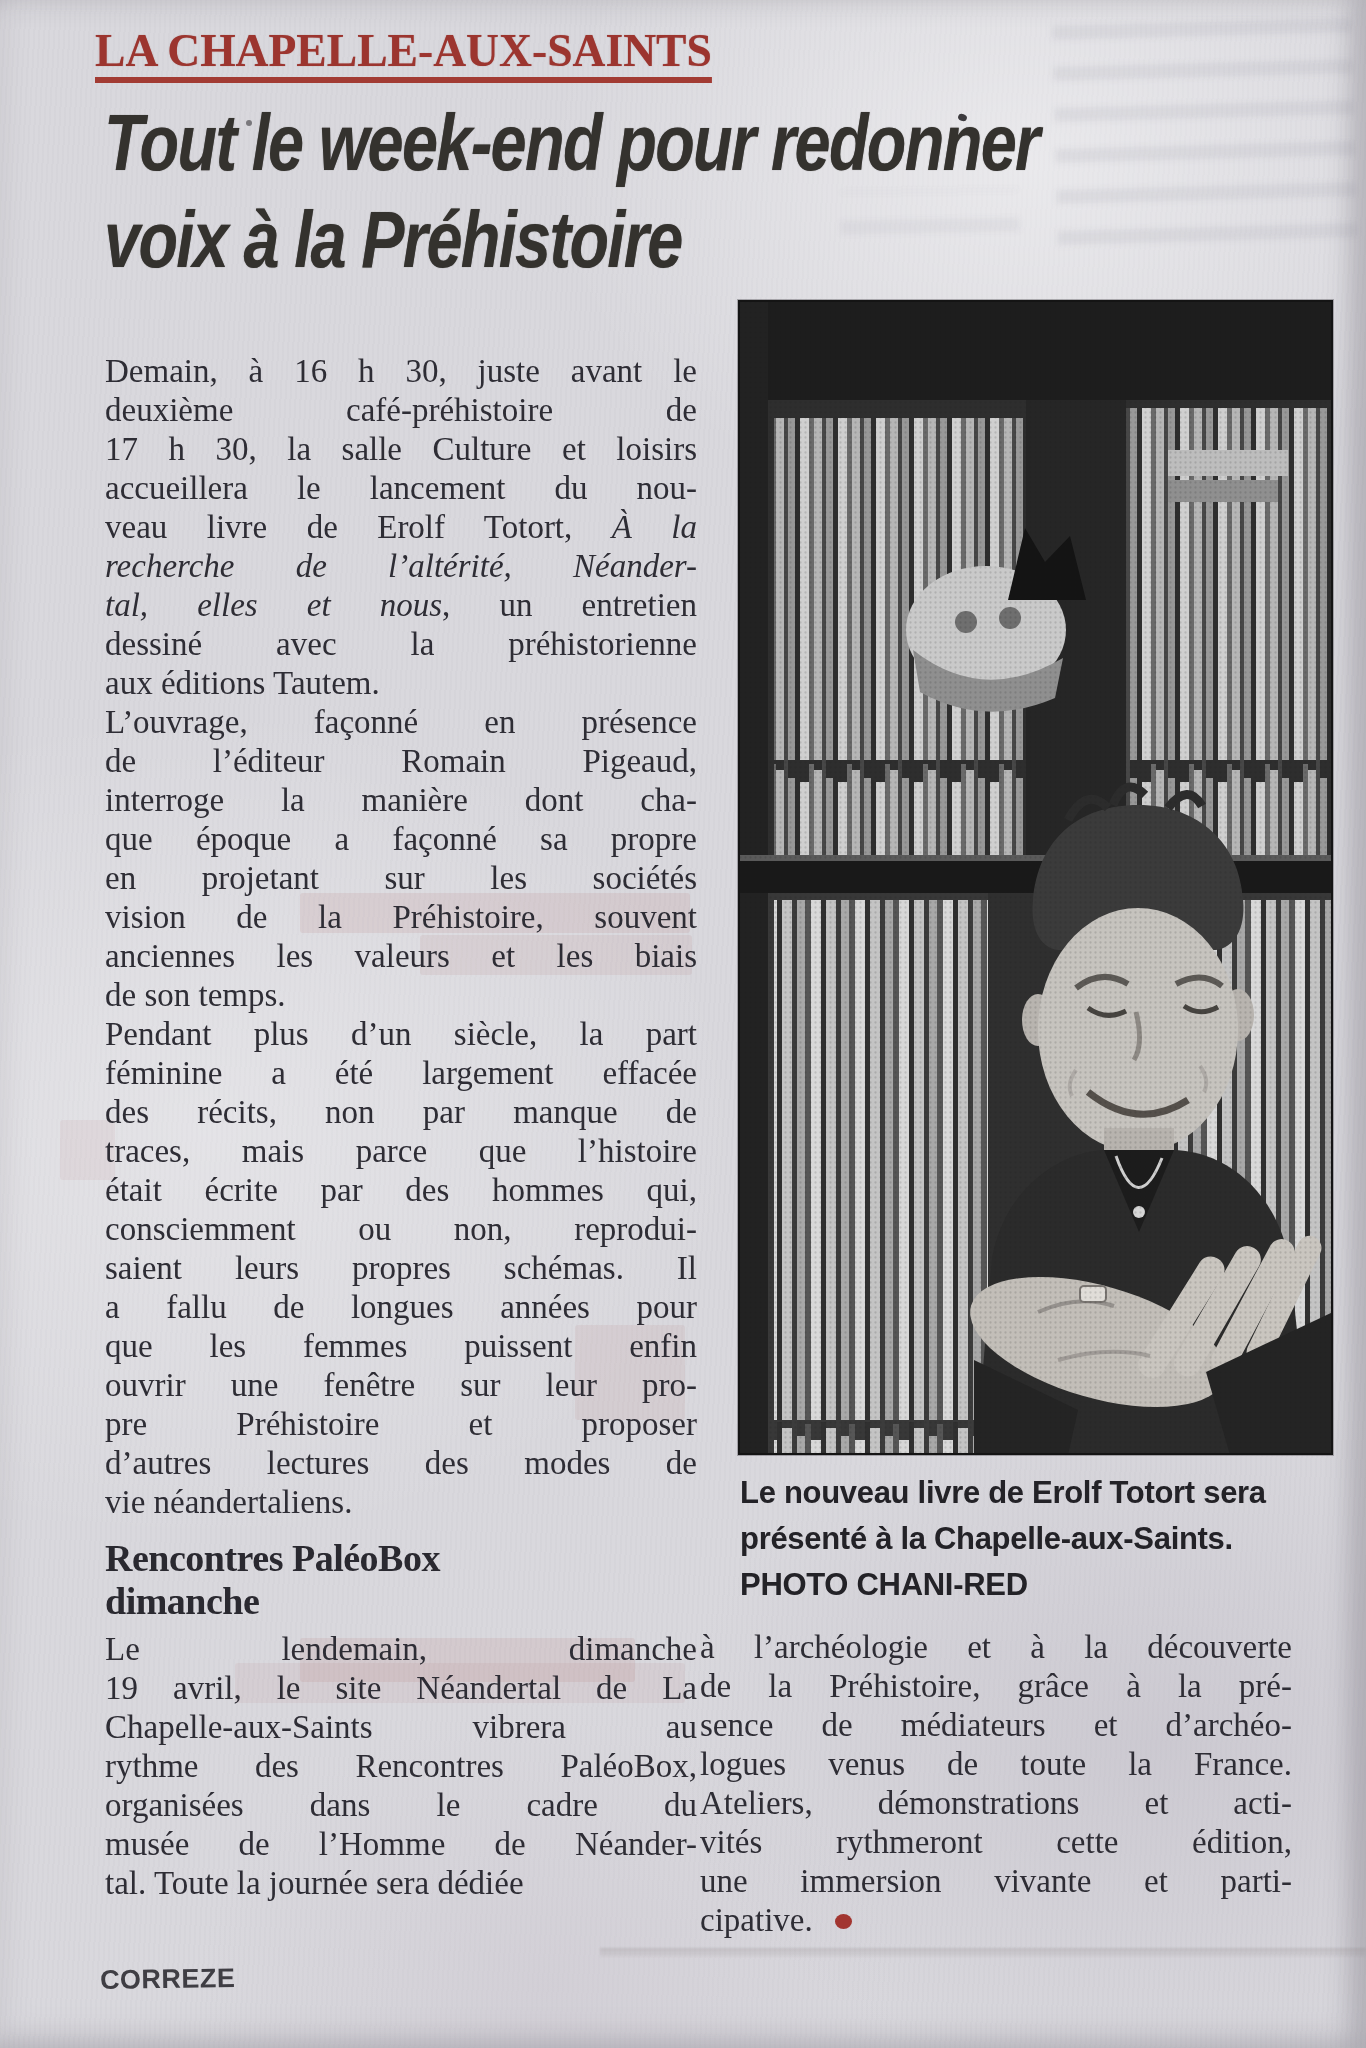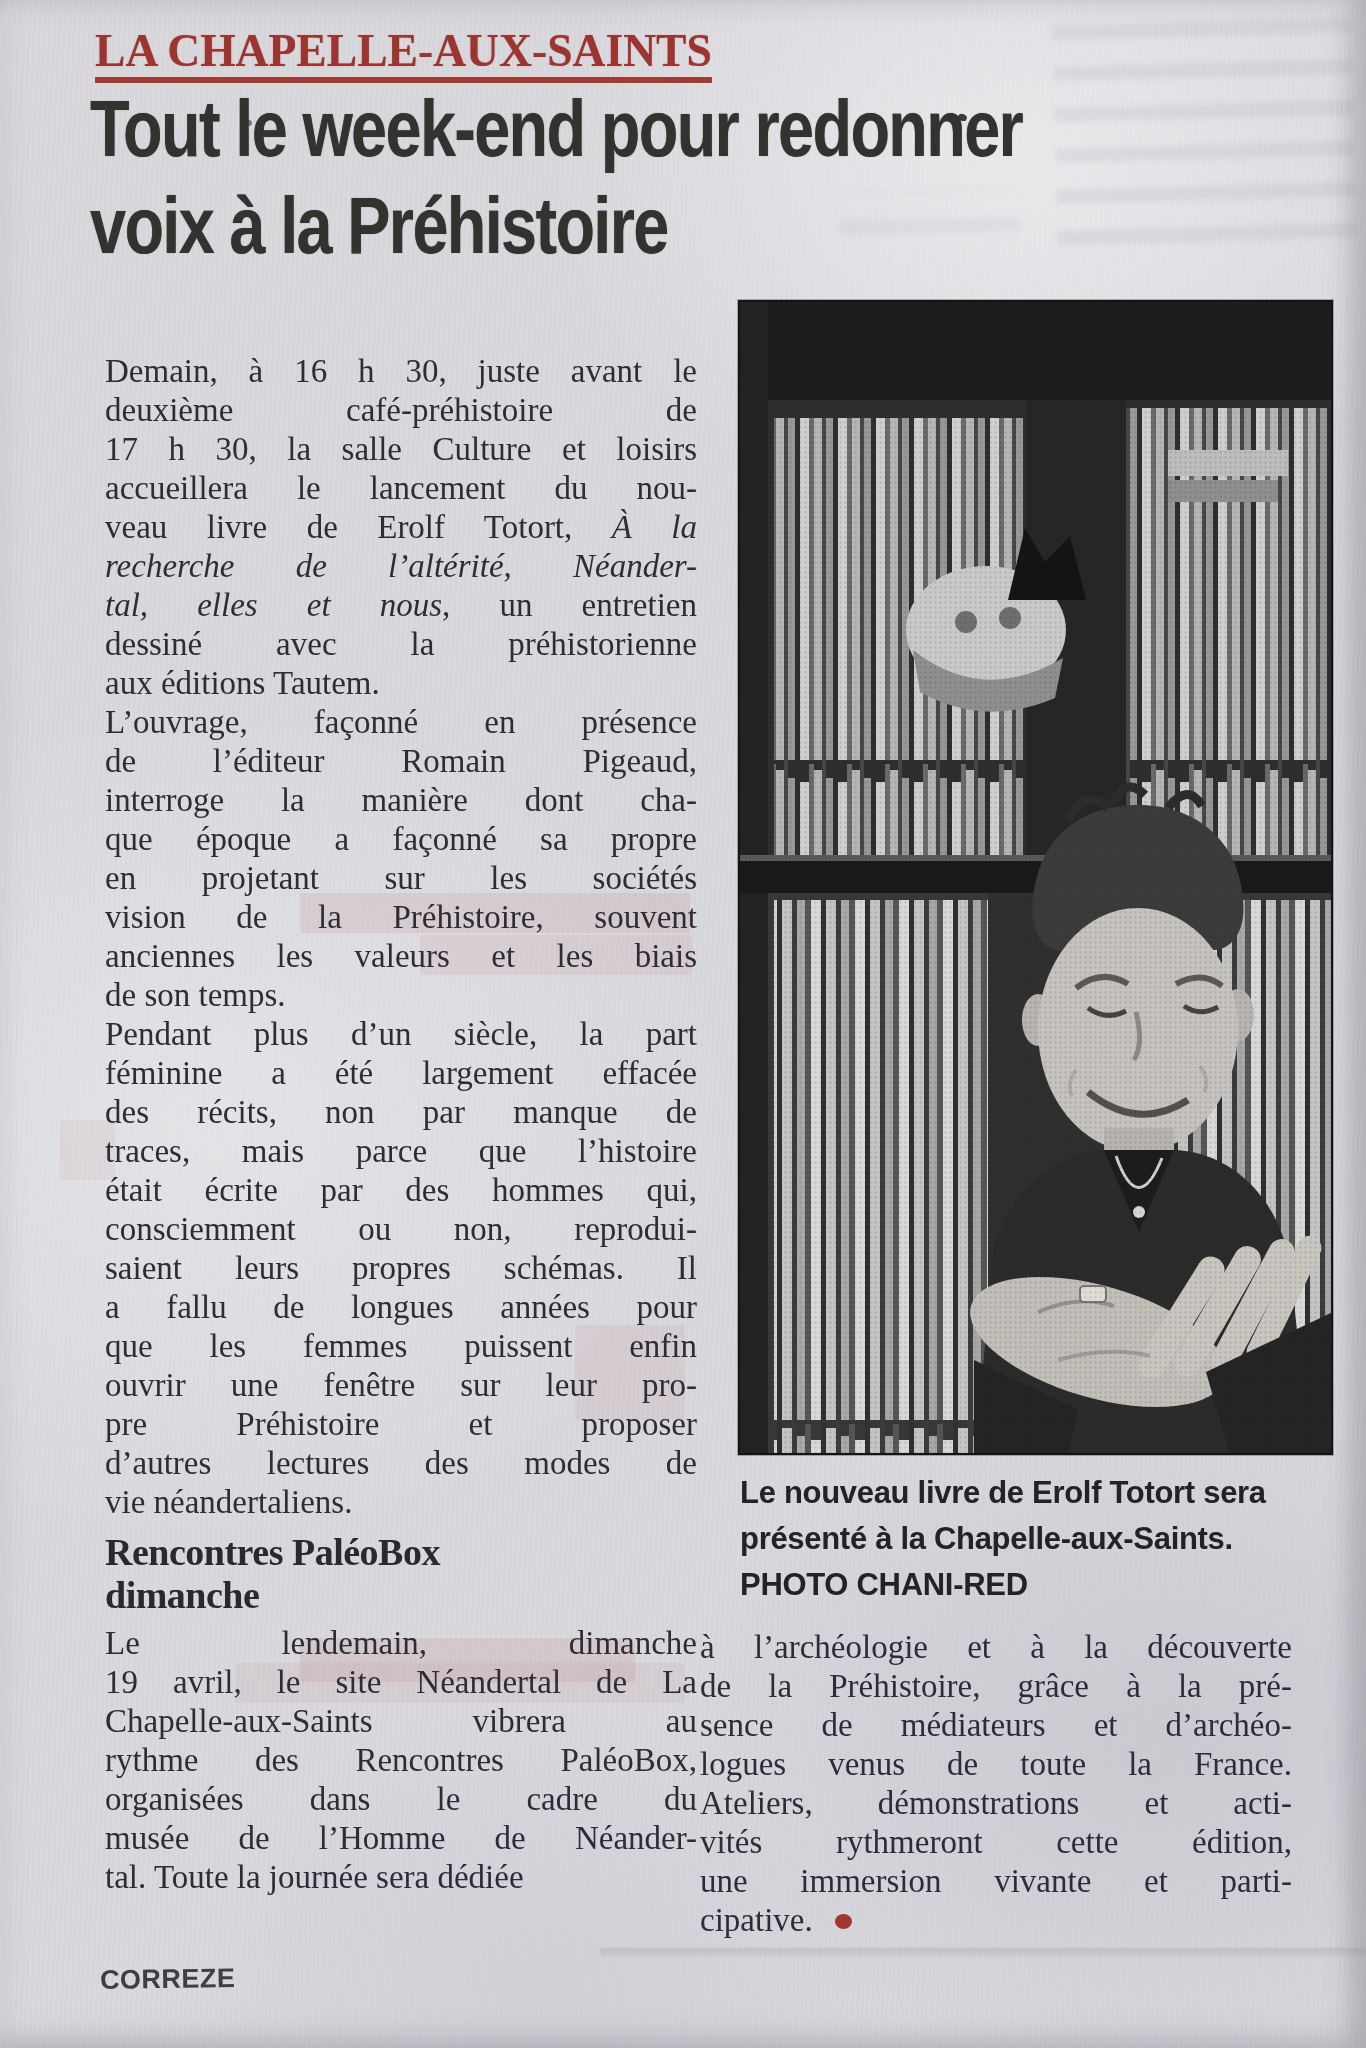--- a/index.html
+++ b/index.html
@@ -39,21 +39,21 @@
     font-size:33px;line-height:39px;
     font-family:"Liberation Serif",serif;
   }
   #col-left{left:105px;top:352px;}
   #col-right{left:700px;top:1628px;}
   .jline{text-align:justify;text-align-last:justify;white-space:normal;}
   .jline-last{text-align-last:left;}
   .para{margin:0 0 0 0;}
   #subhead{
     font-weight:bold;font-size:38px;line-height:43px;color:#2a2930;
-    margin:9px 0 7px 0;letter-spacing:-.5px;
+    margin:15px 0 7px 0;letter-spacing:-.5px;
   }
   
   #photo{left:738px;top:300px;width:595px;height:1155px;background:#3a3a3a;box-shadow:0 0 0 1px rgba(60,58,62,.35);}
   #photo svg{display:block;}
   
   #caption{
     left:740px;top:1470px;width:592px;color:#232227;
     font-family:"Liberation Sans",sans-serif;font-weight:bold;
     font-size:31px;line-height:46px;letter-spacing:-.3px;
   }
@@ -107,21 +107,21 @@
   <div class="abs bleed" id="bleed-3"></div>
   <div class="abs bleed" id="bleed-4"></div>
   <div class="abs bleed" id="bleed-5"></div>
   <div class="abs bleed" id="bleed-6"></div>
   <div class="abs" id="crease"></div>
   <div class="abs speck" id="speck-1"></div>
   <div class="abs speck" id="speck-2"></div>
 
   <div class="abs" id="kicker">LA CHAPELLE-AUX-SAINTS</div>
 
-  <h1 class="abs" id="headline" style="margin:2px;">
+  <h1 class="abs" id="headline" style="margin:16px;font-style:italic;">
     <span class="hl">Tout le week-end pour redonner</span>
     <span class="hl">voix à la Préhistoire</span>
   </h1>
 
   <div class="abs" id="photo">
     <svg width="595" height="1155" viewBox="0 0 595 1155" xmlns="http://www.w3.org/2000/svg">
       <defs>
         <pattern id="booksA" width="38" height="460" patternUnits="userSpaceOnUse">
           <rect x="0" y="10" width="8" height="450" fill="#b6b6b6"></rect>
           <rect x="8" y="0" width="4" height="460" fill="#474747"></rect>

